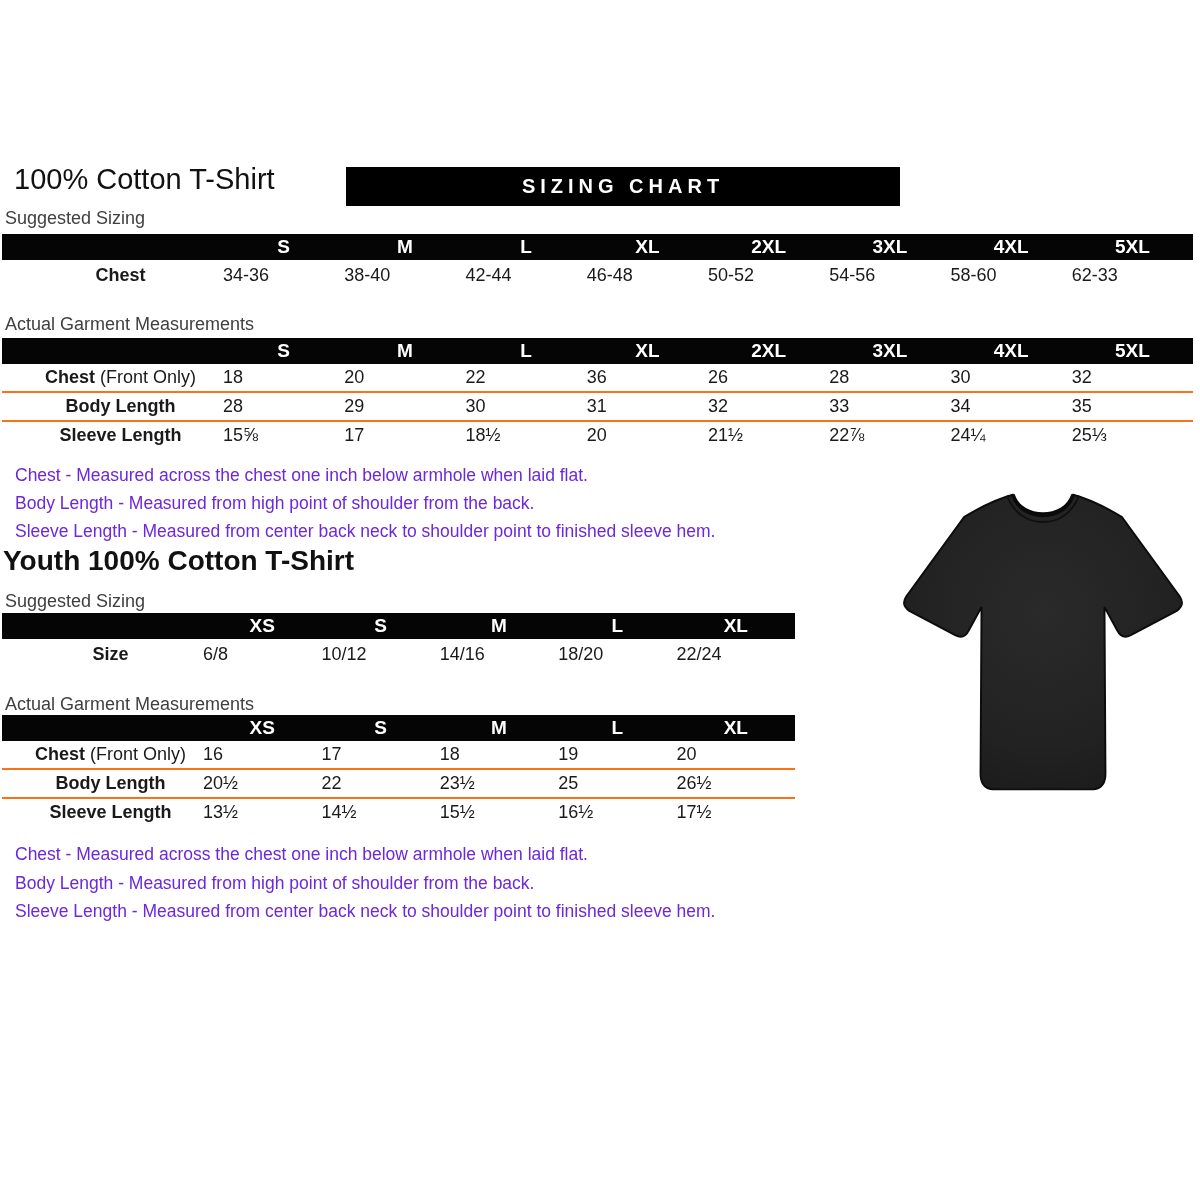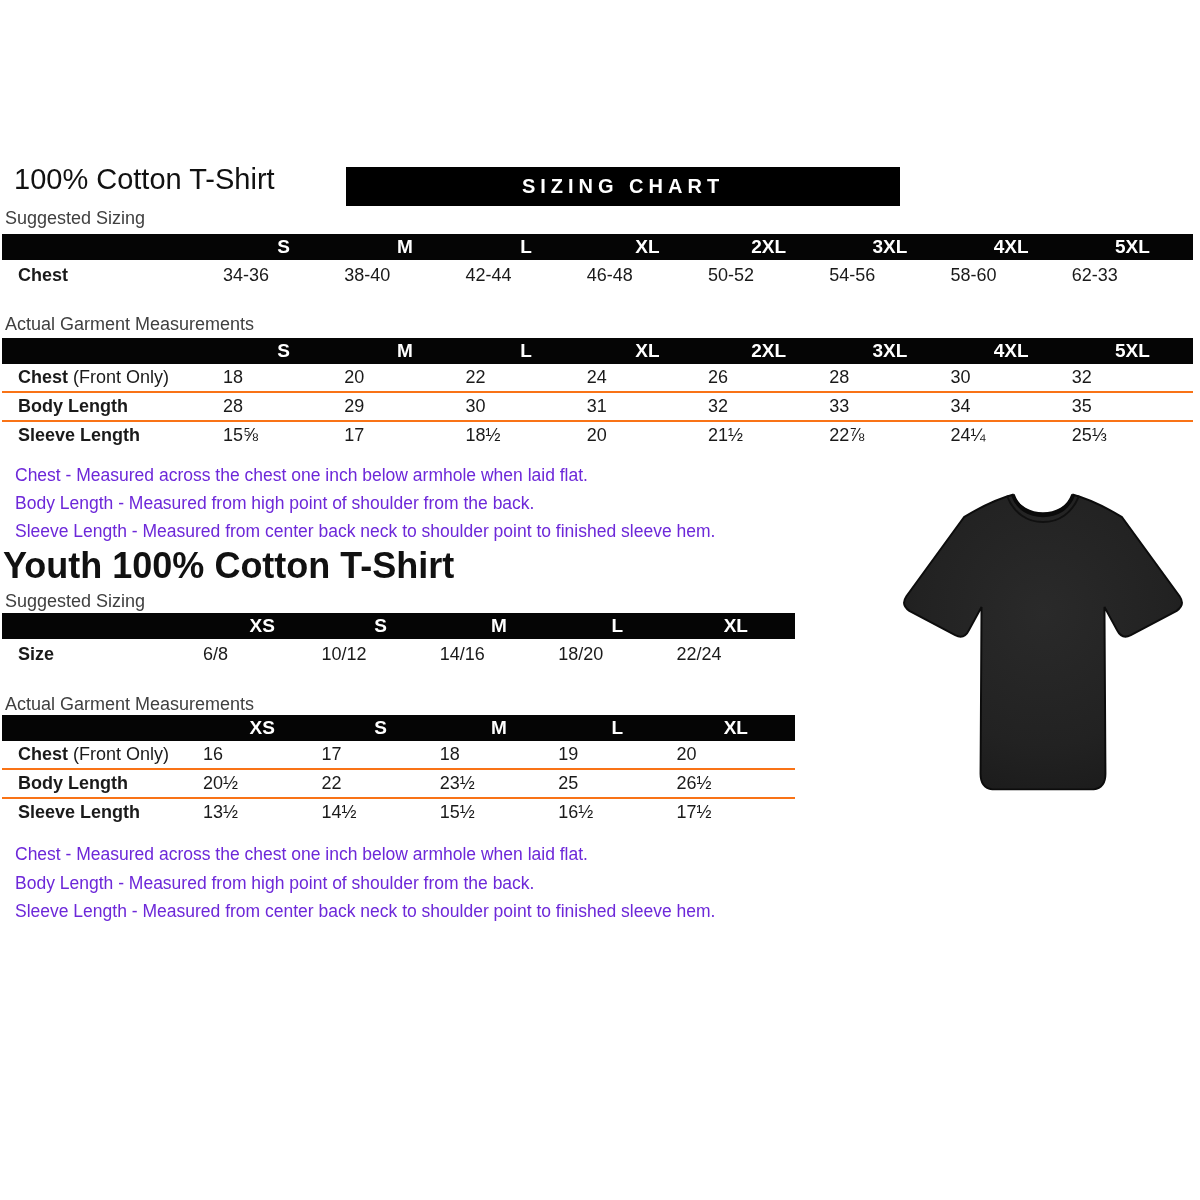--- a/index.html
+++ b/index.html
@@ -13,35 +13,35 @@
   
   .main-title{left:14px;top:163px;font-size:29px;font-weight:400;color:#111;}
   .banner{
     left:346px;top:167px;width:554px;height:39px;background:#000;
     color:#fff;font-weight:700;font-size:20px;letter-spacing:5px;
     display:flex;align-items:center;justify-content:center;
   }
   .section-label{font-size:18px;color:#404040;}
   .adult-suggested-label{left:5px;top:208px;}
   .adult-actual-label{left:5px;top:314px;}
-  .youth-title{left:3px;top:545px;font-size:36px;font-weight:700;color:#111;}
+  .youth-title{left:3px;top:545px;font-size:28px;font-weight:700;color:#111;}
   .youth-suggested-label{left:5px;top:591px;}
   .youth-actual-label{left:5px;top:694px;}
 
   
   table.sizing{border-collapse:collapse;table-layout:fixed;}
   table.sizing thead th{
     background:#050505;color:#ffffff;font-weight:700;font-size:19px;
     height:26px;padding:0;text-align:center;
   }
   table.sizing td{
     font-size:18px;text-align:left;padding:0;height:30px;
     vertical-align:middle;color:#1a1a1a;
   }
-  table.sizing .label-col{text-align:left;padding-left:16px;}
+  table.sizing .label-col{text-align:center;padding-left:16px;}
   .lbl-b{font-weight:700;}
   .lbl-r{font-weight:400;}
   table.rules tbody tr{border-bottom:2px solid #f97316;}
   table.rules tbody tr:last-child{border-bottom:none;}
   table.rules td{height:27px;}
 
   .adult-suggested-table{left:2px;top:234px;width:1191px;}
   .adult-actual-table{left:2px;top:338px;width:1191px;}
   .youth-suggested-table{left:2px;top:613px;width:793px;}
   .youth-actual-table{left:2px;top:715px;width:793px;}
@@ -109,21 +109,21 @@
         <th>4XL</th>
         <th>5XL</th>
       </tr>
     </thead>
     <tbody>
       <tr>
         <td class="label-col"><span class="lbl-b">Chest</span><span class="lbl-r"> (Front Only)</span></td>
         <td>18</td>
         <td>20</td>
         <td>22</td>
-        <td>24</td>
+        <td>36</td>
         <td>26</td>
         <td>28</td>
         <td>30</td>
         <td>32</td>
       </tr>
       <tr>
         <td class="label-col"><span class="lbl-b">Body Length</span></td>
         <td>28</td>
         <td>29</td>
         <td>30</td>

